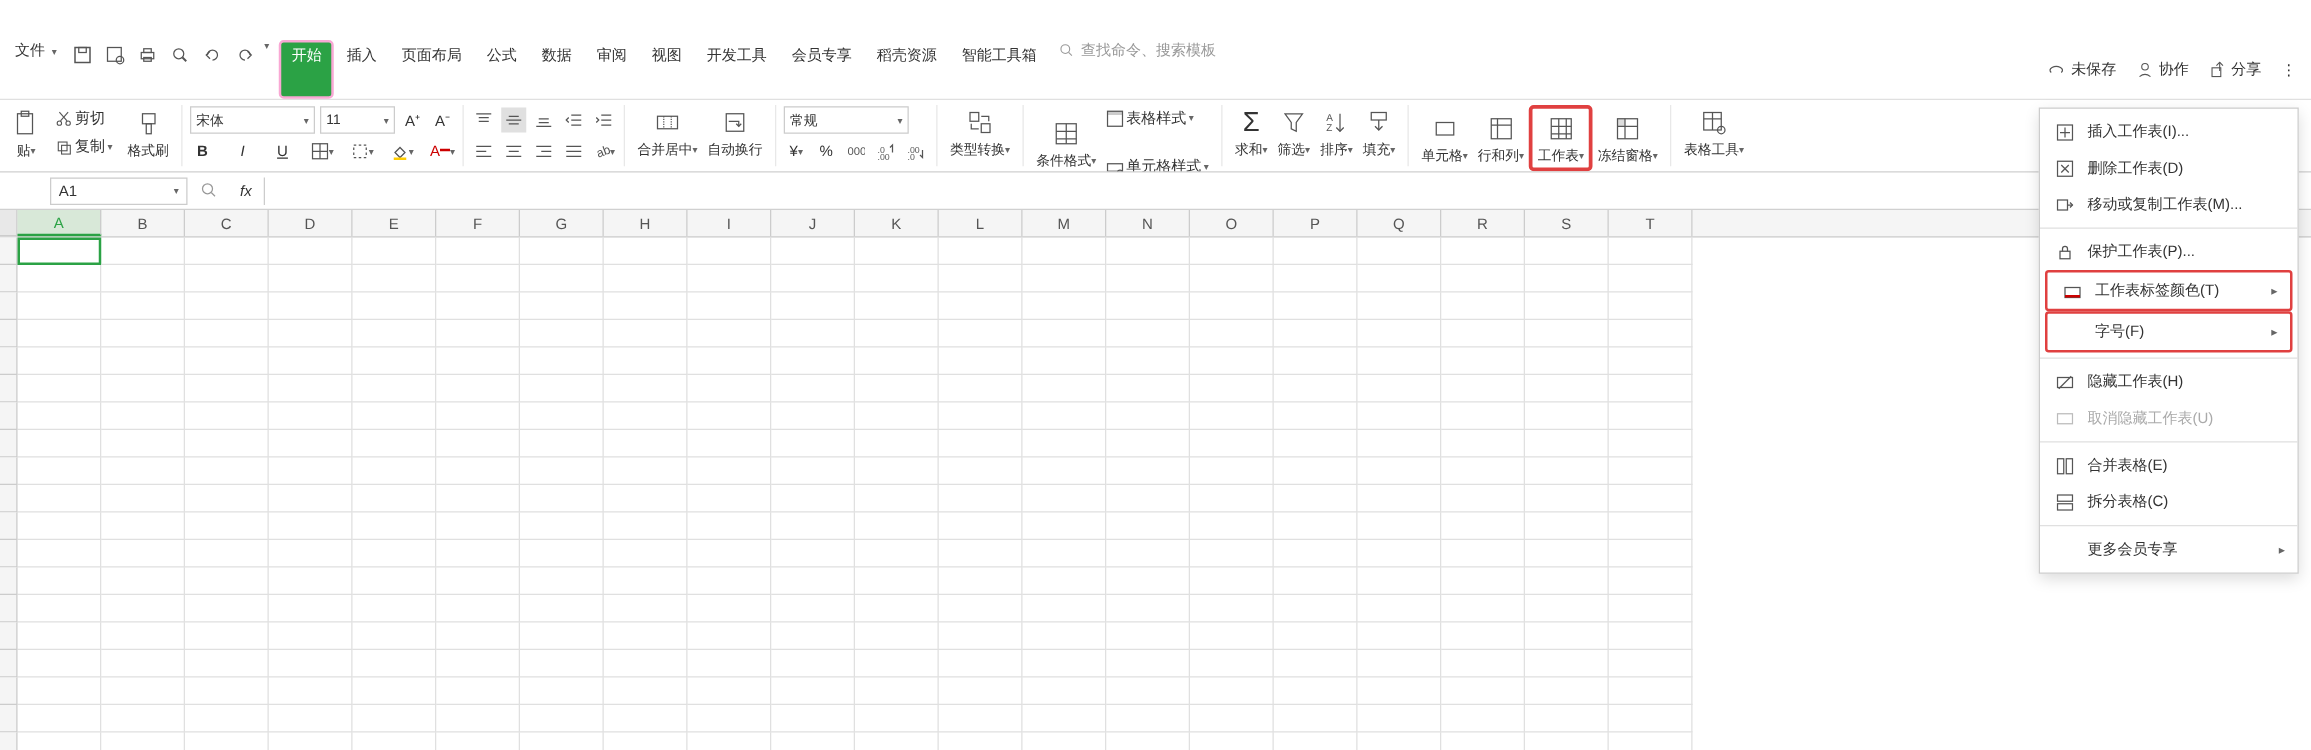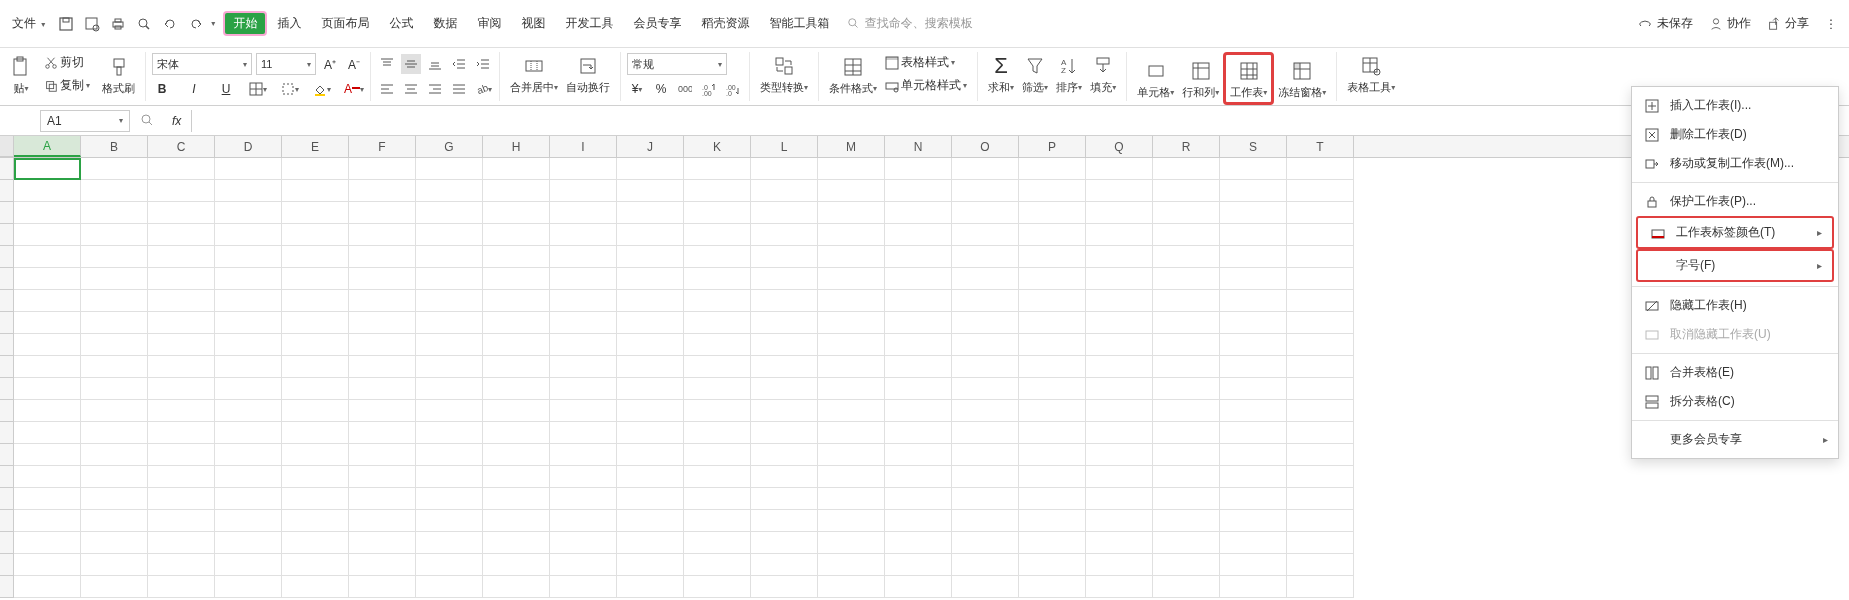--- a/index.html
+++ b/index.html
@@ -1,18 +1,18 @@
 <!DOCTYPE html>
 <html><head>
   <meta charset="utf-8">
   <style>
     * { margin: 0; padding: 0; box-sizing: border-box; }
     body { font-family: "Microsoft YaHei", sans-serif; font-size: 12px; color: #333; background: #fff; overflow: hidden; }
     
-    .top-menu { display: flex; align-items: center; height: 48px; border-bottom: 1px solid #e0e0e0; padding: 0 4px; }
+    .top-menu { display: flex; height: 48px; border-bottom: 1px solid #e0e0e0; padding: 0 4px; margin-top: 32px; }
     .top-menu .icon-btn { width: 24px; height: 24px; display: flex; align-items: center; justify-content: center; cursor: pointer; margin: 0 1px; }
     .top-menu .file-label { padding: 0 8px; cursor: pointer; }
     .top-menu .dropdown-arrow { font-size: 8px; color: #666; margin-left: 2px; }
     .top-menu .menu-tab { padding: 4px 10px; cursor: pointer; }
     .top-menu .menu-tab.active { background: #2ba245; color: #fff; border-radius: 4px; }
     .top-menu .menu-tab.highlighted { border: 2px solid #f9a8d4; border-radius: 4px; padding: 2px 8px; }
     .top-menu .spacer { flex: 1; }
     .top-menu .search-box { color: #999; padding: 0 8px; }
     .top-menu .right-item { padding: 0 8px; cursor: pointer; display: flex; align-items: center; gap: 4px; }
     
@@ -24,21 +24,21 @@
     .ribbon-vert .icon { font-size: 20px; height: 28px; display: flex; align-items: center; }
     .ribbon-vert .label { font-size: 11px; color: #333; white-space: nowrap; display: flex; align-items: center; }
     .ribbon-btn { padding: 2px 4px; cursor: pointer; display: flex; align-items: center; gap: 2px; }
     .select-box { border: 1px solid #ccc; padding: 2px 4px; min-width: 60px; height: 22px; display: flex; align-items: center; justify-content: space-between; font-size: 11px; }
     .select-box.font { min-width: 100px; }
     .small-icon { width: 20px; height: 20px; display: flex; align-items: center; justify-content: center; cursor: pointer; }
     .arrow-down { font-size: 8px; color: #666; }
     .ribbon-vert.highlighted { border: 3px solid #e04040; border-radius: 4px; padding: 2px 4px; }
     
     .formula-bar { display: flex; align-items: center; height: 30px; border-bottom: 1px solid #d0d0d0; padding: 0 4px; gap: 6px; }
-    .name-box { border: 1px solid #ccc; width: 90px; height: 22px; padding: 0 6px; display: flex; align-items: center; justify-content: space-between; margin-left: 36px; }
+    .name-box { border: 1px solid #ccc; width: 110px; height: 22px; padding: 0 6px; display: flex; align-items: center; justify-content: space-between; margin-left: 36px; }
     .fx-icon { padding: 0 4px; display: flex; align-items: center; gap: 16px; }
     .formula-input { flex: 1; border: 1px solid #ccc; border-top: none; border-bottom: none; border-right: none; height: 22px; padding: 0 6px; }
     
     .sheet-area { display: flex; height: calc(100vh - 120px); }
     .grid-area { flex: 1; position: relative; }
     .col-headers { display: flex; height: 22px; background: #f5f5f5; border-bottom: 1px solid #ccc; }
     .col-header { width: 67px; border-right: 1px solid #ccc; display: flex; align-items: center; justify-content: center; font-size: 12px; color: #555; }
     .col-header.selected { background: #d8e8d8; color: #2ba245; border-bottom: 2px solid #2ba245; }
     .corner { width: 14px; background: #e8e8e8; border-right: 1px solid #ccc; border-bottom: 1px solid #ccc; }
     .grid-rows { }
@@ -413,21 +413,21 @@
               <line x1="3" y1="9" x2="19" y2="9" stroke="#555"></line>
               <line x1="3" y1="15" x2="19" y2="15" stroke="#555"></line>
               <line x1="11" y1="3" x2="11" y2="19" stroke="#555"></line>
             </svg>
           </span>
         <span class="label">
             <span>条件格式</span>
             <span class="arrow-down">▾</span>
           </span>
       </div>
-      <div style="display:flex;flex-direction:column;gap:2px;justify-content:center">
+      <div style="display:flex;flex-direction:column;gap:18px;justify-content:center">
         <div class="ribbon-btn">
           <svg width="14" height="14" viewBox="0 0 14 14">
               <rect x="1" y="1" width="12" height="12" fill="none" stroke="#555"></rect>
               <rect x="1" y="1" width="12" height="3" fill="#555" opacity="0.3"></rect>
             </svg>
           <span>表格样式</span>
             <span class="arrow-down">▾</span>
         </div>
         <div class="ribbon-btn">
           <svg width="14" height="14" viewBox="0 0 14 14">

